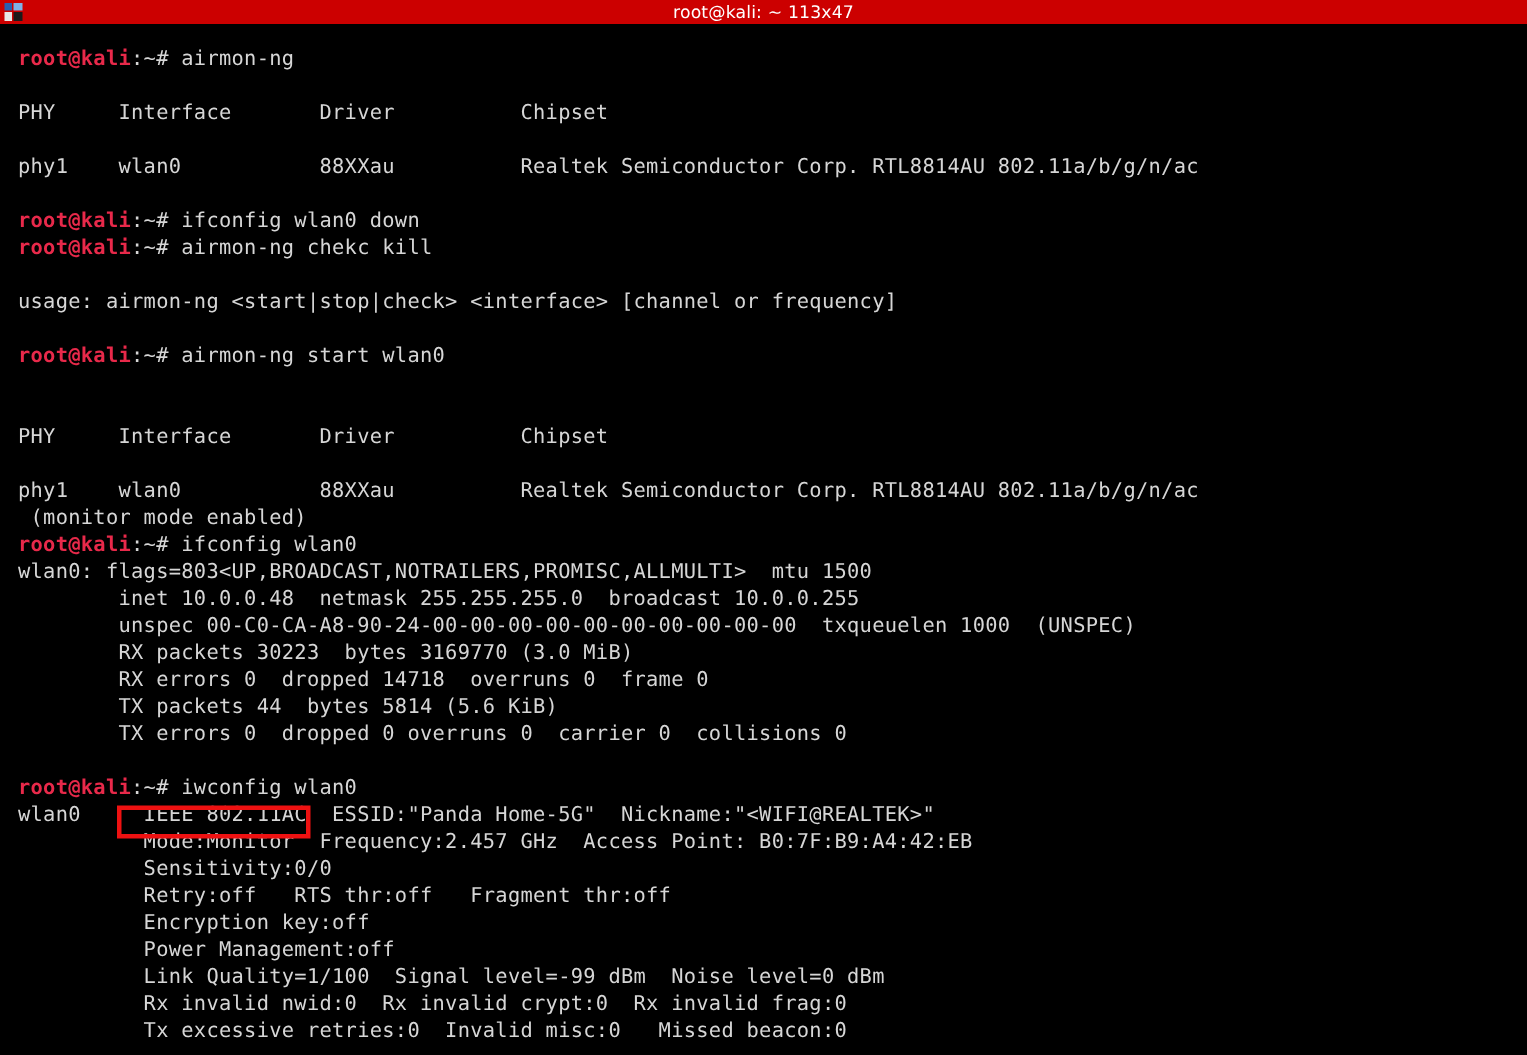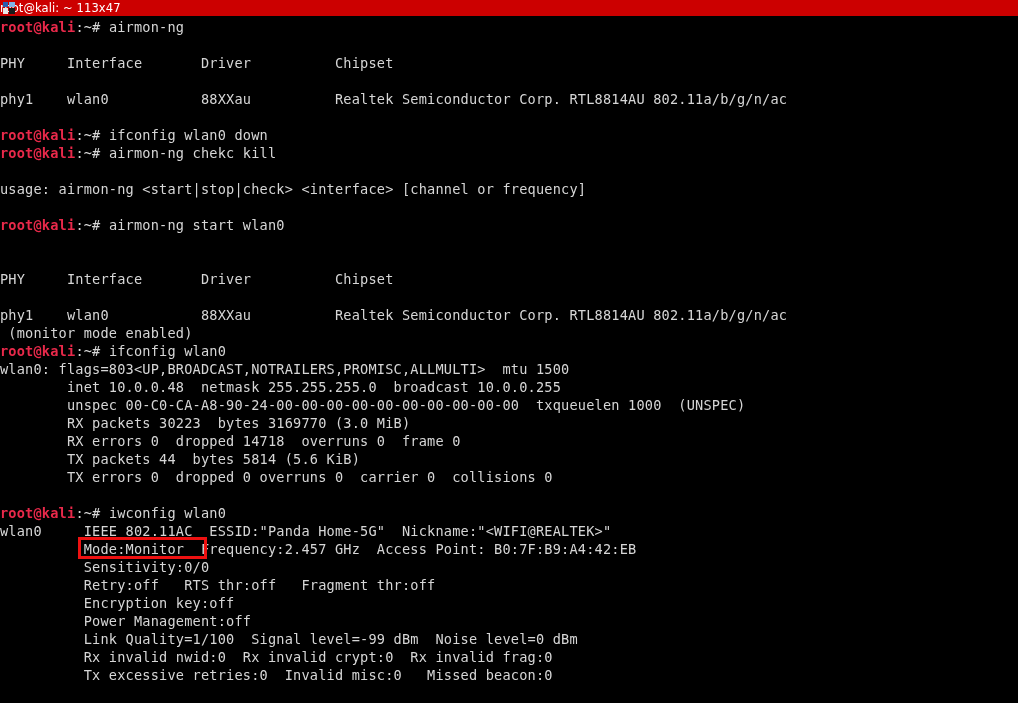--- a/index.html
+++ b/index.html
@@ -14,20 +14,21 @@
     font-family: "DejaVu Sans Mono", "Liberation Mono", monospace;
   }
 
   
   .titlebar {
     position: relative;
     height: 16px;
     background: #cc0000;
     display: flex;
     align-items: center;
+    justify-content: center;
     overflow: hidden;
   }
   .titlebar-icon {
     position: absolute;
     left: 2px;
     top: 1px;
     width: 14px;
     height: 14px;
     display: block;
   }
@@ -39,21 +40,21 @@
     line-height: 16px;
     white-space: nowrap;
   }
 
   
   .terminal {
     position: relative;
     background: #000000;
     width: 1018px;
     height: 687px;
-    padding: 0;
+    padding: 12px;
     box-sizing: border-box;
   }
   .screen {
     position: relative;
     padding-left: 0px;
     padding-top: 2px;
     font-size: 13.6px;
     line-height: 18px;
     color: #d6d6d6;
     white-space: pre;

